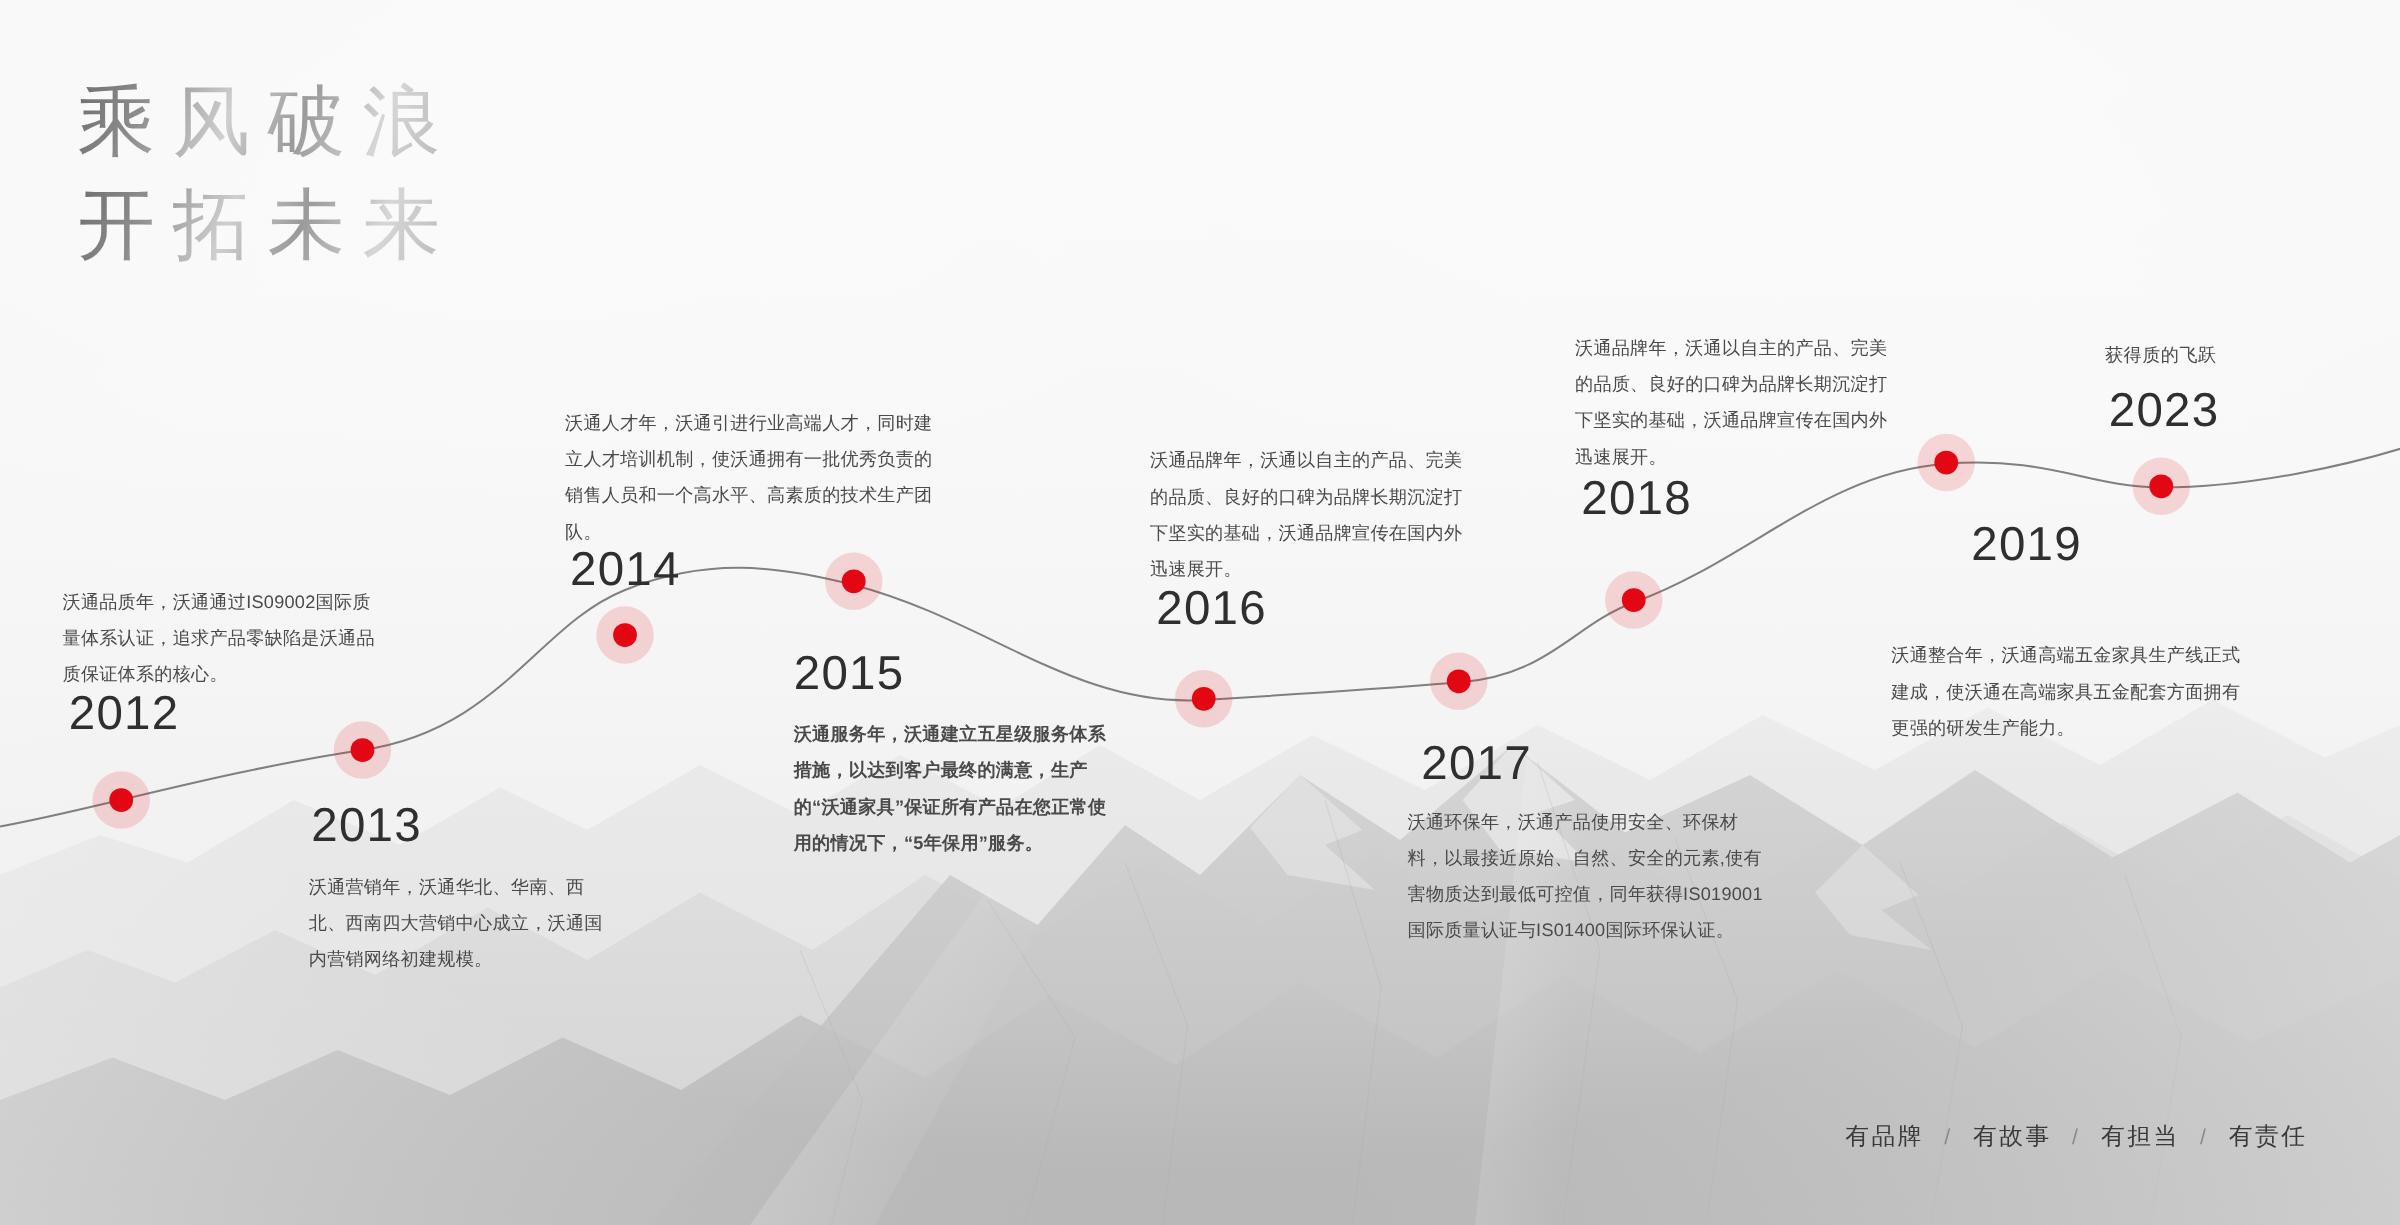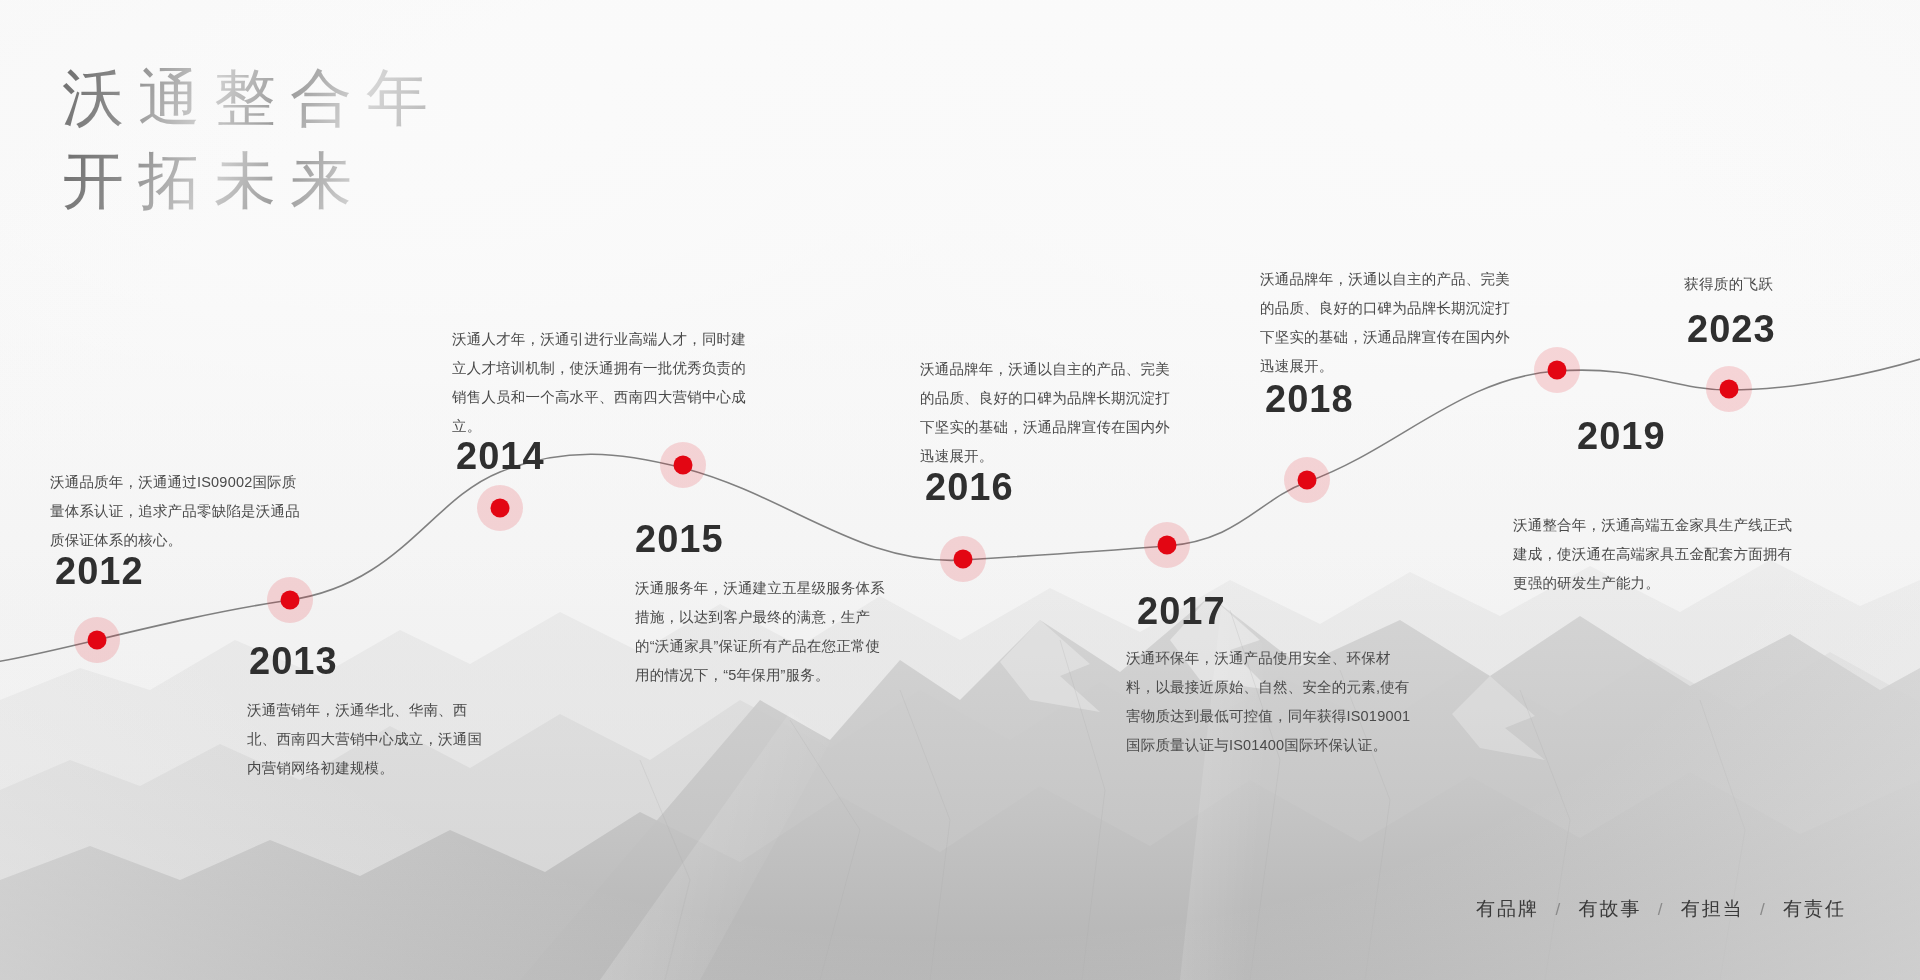--- a/index.html
+++ b/index.html
@@ -97,21 +97,21 @@
     transform: translate(-50%, -50%);
     width: 19px; height: 19px;
     border-radius: 50%;
     background: #e30613;
   }
 
   .year {
     position: absolute;
     z-index: 7;
     font-family: "Liberation Sans", "DejaVu Sans", sans-serif;
-    font-weight: 700;
+    font-weight: 400;
     font-size: 38px;
     letter-spacing: 1px;
     color: #2f2f2f;
     white-space: nowrap;
   }
 
   .desc {
     position: absolute;
     z-index: 7;
     font-family: "Liberation Sans", "DejaVu Sans", sans-serif;
@@ -221,21 +221,21 @@
       <path d="M640,760 L690,880 L665,980"></path>
       <path d="M1060,640 L1105,790 L1082,980"></path>
     </g>
   </svg>
 
   <div class="bg-haze"></div>
   <div class="bg-fade-top"></div>
   <div class="vignette"></div>
 
   <div class="title-block">
-    <div class="title-line">沃通整合年</div>
+    <div class="title-line">乘风破浪</div>
     <div class="title-line second">开拓未来</div>
   </div>
 
   <svg id="timeline-svg" viewBox="0 0 1920 980" preserveAspectRatio="none">
     <path id="curve-path" d="M-10,663 C 60,652 170,618 290,600
              C 400,584 430,500 500,472
              C 565,446 620,452 683,468
              C 790,496 860,566 963,560
              C 1060,554 1090,552 1167,546
              C 1240,540 1258,500 1307,482
@@ -280,25 +280,25 @@
     <span class="halo"></span>
     <span class="core"></span>
   </div>
 
   <div class="desc" style="left:50px; top:468px; width:250px;">沃通品质年，沃通通过IS09002国际质量体系认证，追求产品零缺陷是沃通品质保证体系的核心。</div>
   <div class="year" style="left:55px; top:550px;">2012</div>
 
   <div class="year" style="left:249px; top:640px;">2013</div>
   <div class="desc" style="left:247px; top:696px; width:242px;">沃通营销年，沃通华北、华南、西北、西南四大营销中心成立，沃通国内营销网络初建规模。</div>
 
-  <div class="desc" style="left:452px; top:325px; width:297px;">沃通人才年，沃通引进行业高端人才，同时建立人才培训机制，使沃通拥有一批优秀负责的销售人员和一个高水平、西南四大营销中心成立。</div>
+  <div class="desc" style="left:452px; top:325px; width:297px;">沃通人才年，沃通引进行业高端人才，同时建立人才培训机制，使沃通拥有一批优秀负责的销售人员和一个高水平、高素质的技术生产团队。</div>
   <div class="year" style="left:456px; top:435px;">2014</div>
 
   <div class="year" style="left:635px; top:518px;">2015</div>
-  <div class="desc" style="left:635px; top:574px; width:252px;">沃通服务年，沃通建立五星级服务体系措施，以达到客户最终的满意，生产的“沃通家具”保证所有产品在您正常使用的情况下，“5年保用”服务。</div>
+  <div class="desc" style="left:635px; top:574px; width:252px;font-weight:bold;">沃通服务年，沃通建立五星级服务体系措施，以达到客户最终的满意，生产的“沃通家具”保证所有产品在您正常使用的情况下，“5年保用”服务。</div>
 
   <div class="desc" style="left:920px; top:355px; width:258px;">沃通品牌年，沃通以自主的产品、完美的品质、良好的口碑为品牌长期沉淀打下坚实的基础，沃通品牌宣传在国内外迅速展开。</div>
   <div class="year" style="left:925px; top:466px;">2016</div>
 
   <div class="year" style="left:1137px; top:590px;">2017</div>
   <div class="desc" style="left:1103px; top:644px; width:290px;margin-left:23px;">沃通环保年，沃通产品使用安全、环保材料，以最接近原始、自然、安全的元素,使有害物质达到最低可控值，同年获得IS019001国际质量认证与IS01400国际环保认证。</div>
 
   <div class="desc" style="left:1260px; top:265px; width:252px;">沃通品牌年，沃通以自主的产品、完美的品质、良好的口碑为品牌长期沉淀打下坚实的基础，沃通品牌宣传在国内外迅速展开。</div>
   <div class="year" style="left:1265px; top:378px;">2018</div>
 

